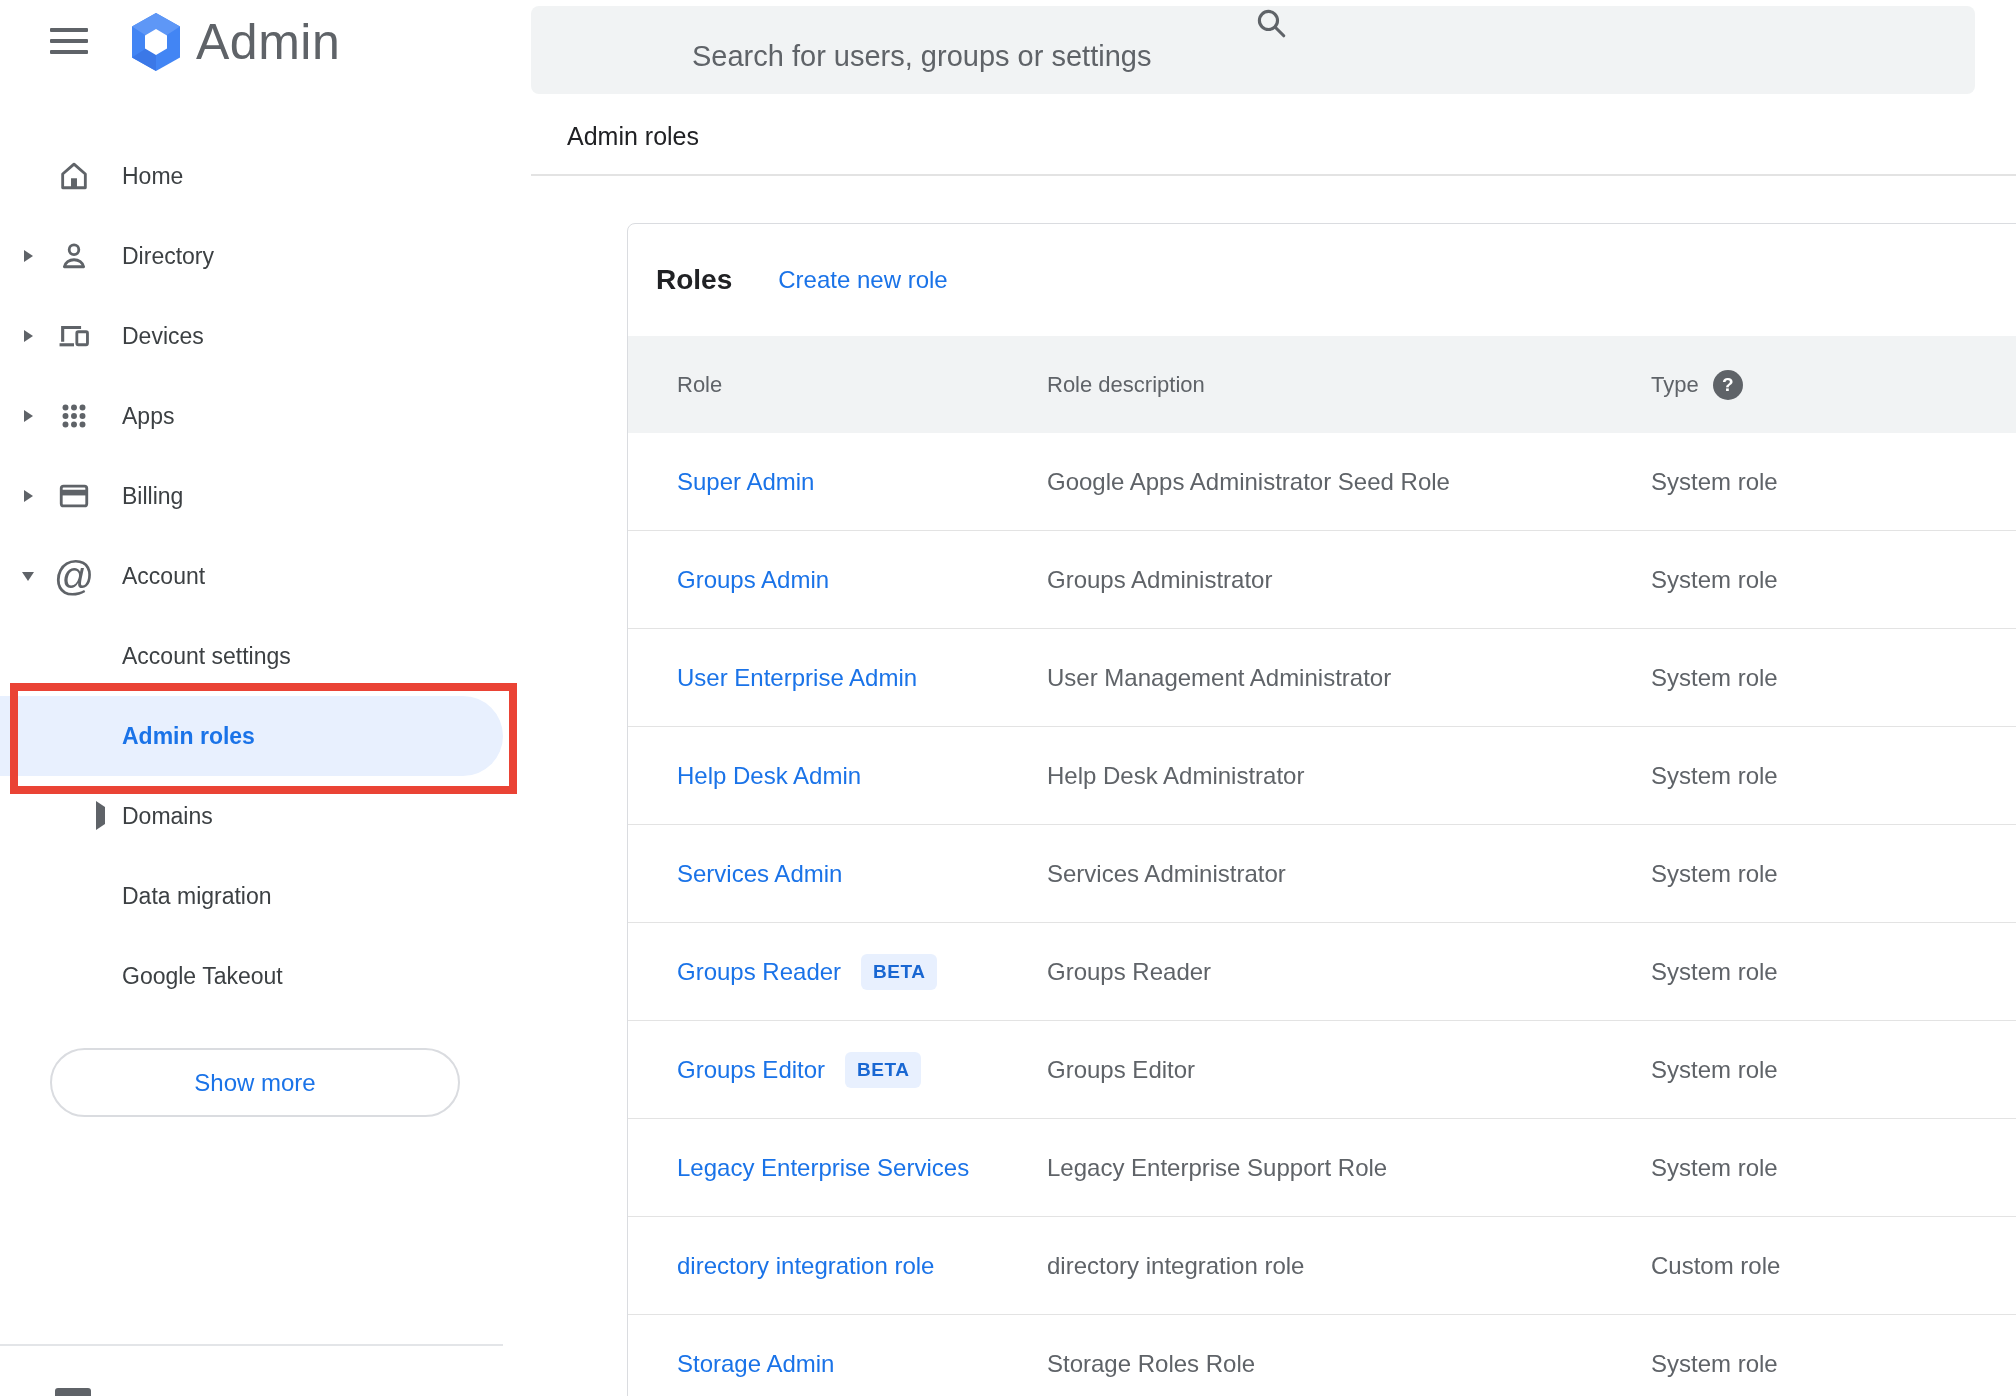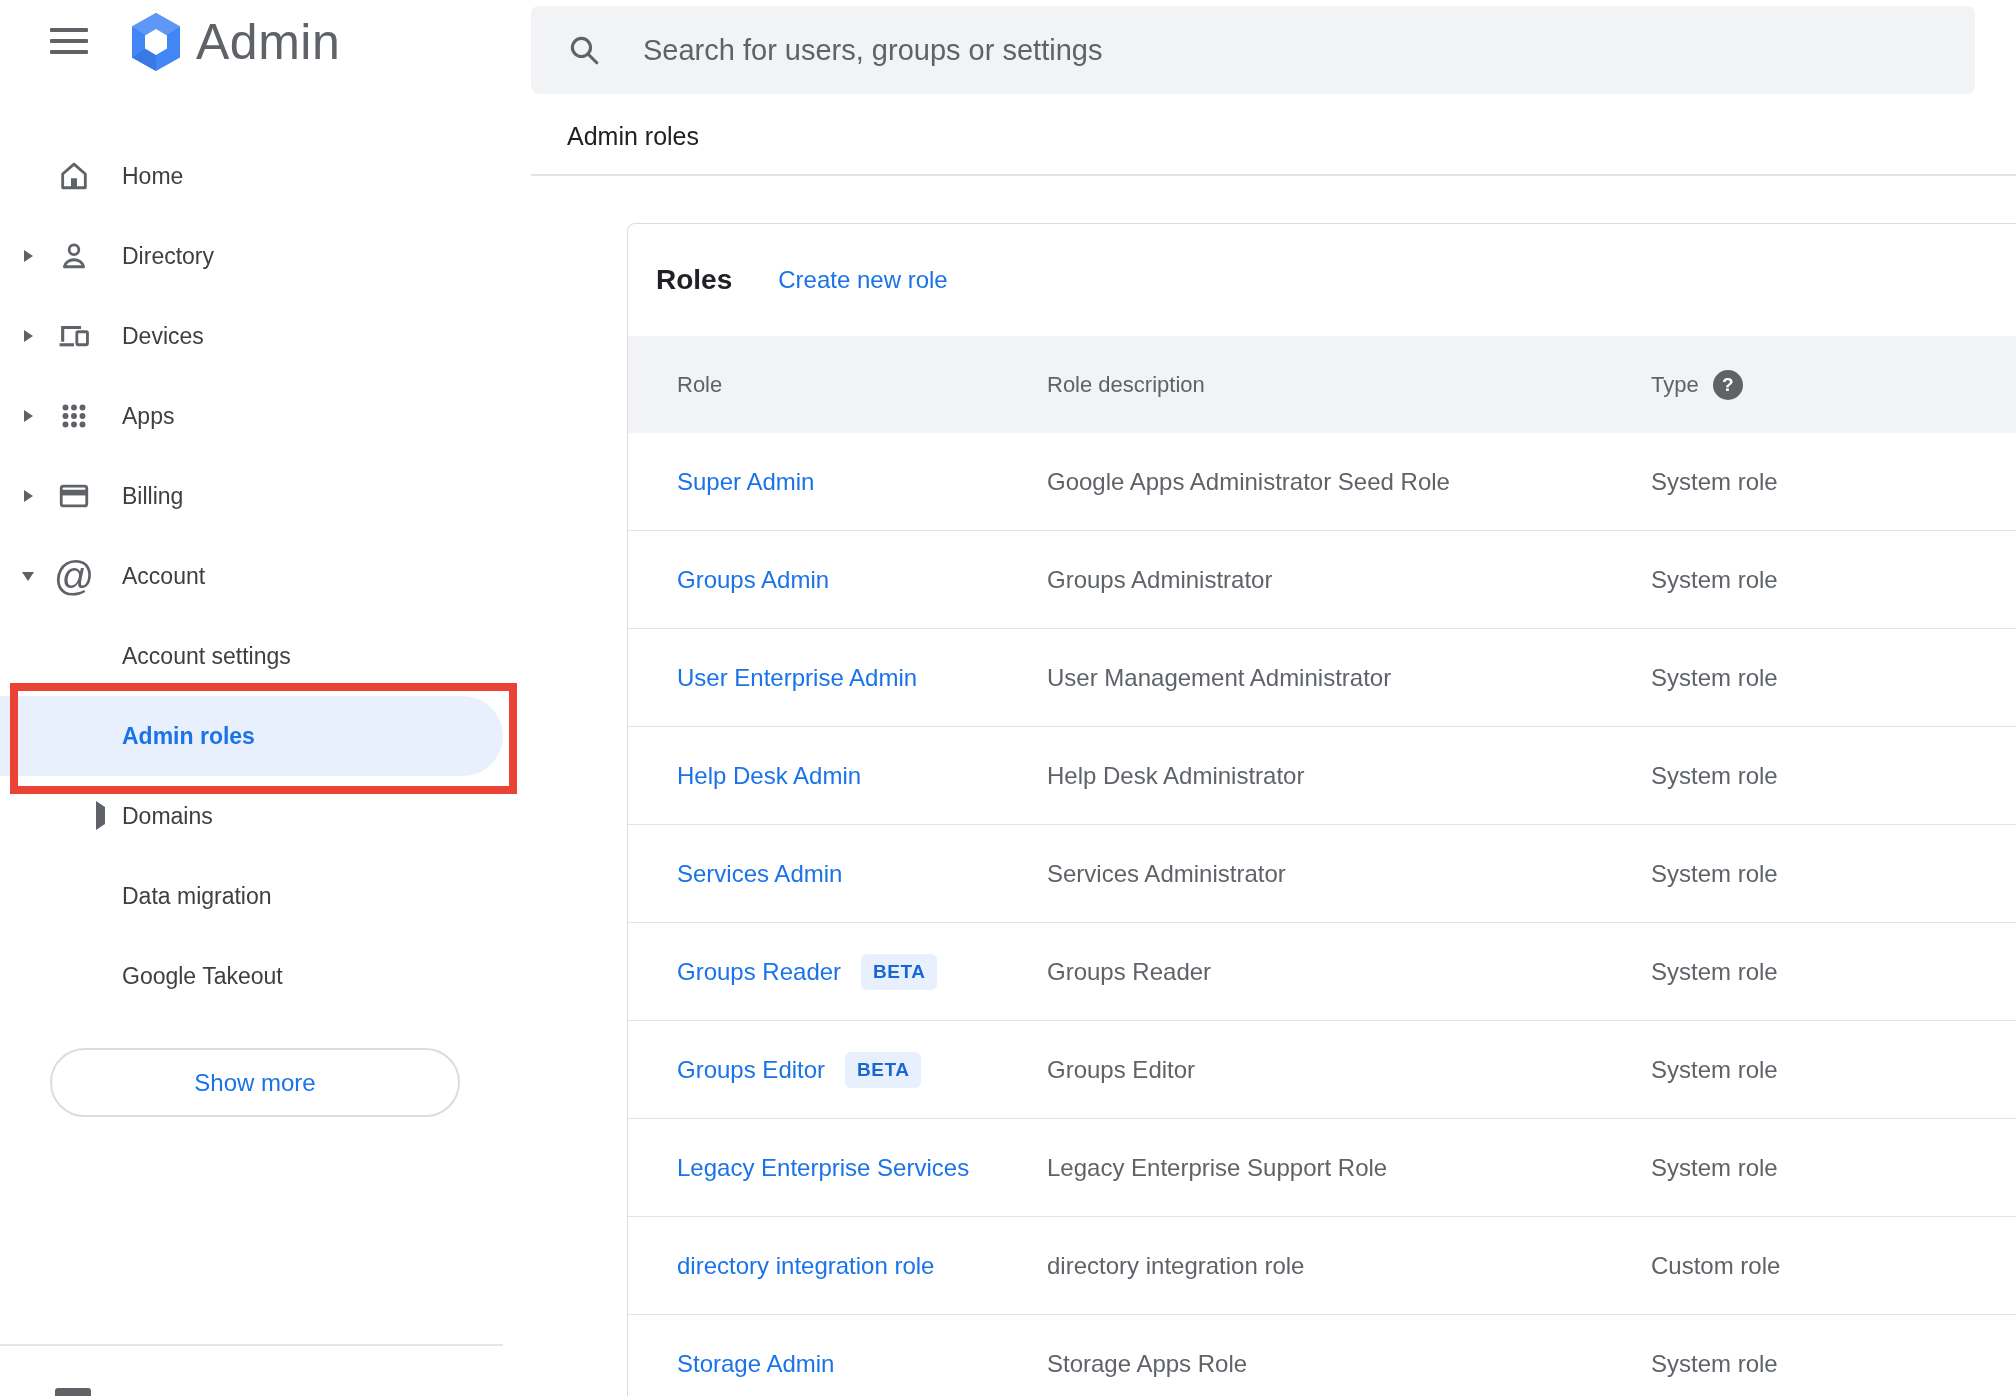--- a/index.html
+++ b/index.html
@@ -9,21 +9,21 @@
 
   
   #hamburger { left:50px; top:28px; width:38px; height:26px; cursor:pointer; }
   #hamburger div { height:4px; background:#5f6368; border-radius:1px; }
   #hamburger div + div { margin-top:7px; }
 
   #logo { left:128px; top:12px; display:flex; align-items:center; }
   #logo-text { margin-left:12px; font-size:50px; color:#5f6368; letter-spacing:.5px; }
 
   #searchbar { left:531px; top:6px; width:1444px; height:88px; background:#f1f3f4;
-    border-radius:8px; display:flex; align-items:center; padding-left:36px; }
+    border-radius:8px; display:flex; align-items:center; padding-left:36px;flex-direction:column; }
   #search-input { border:none; outline:none; background:transparent; margin-left:42px;
     font-size:29px; color:#3c4043; width:1200px; font-family:inherit; }
   #search-input::placeholder { color:#5f6368; opacity:1; }
 
   #breadcrumb { left:567px; top:122px; font-size:25px; color:#202124; }
   #top-divider { left:531px; top:174px; width:1485px; height:2px; background:#e3e3e3; }
 
   
   #sidebar { left:0; top:136px; width:531px; }
   .side-row { height:80px; display:flex; align-items:center; padding-left:16px;
@@ -297,16 +297,16 @@
     <div class="c1">
         <a class="rlink">directory integration role</a>
       </div>
     <div class="c2">directory integration role</div>
     <div class="c3">Custom role</div>
   </div>
   <div class="trow">
     <div class="c1">
         <a class="rlink">Storage Admin</a>
       </div>
-    <div class="c2">Storage Apps Role</div>
+    <div class="c2">Storage Roles Role</div>
     <div class="c3">System role</div>
   </div>
 </div>
 
 </body></html>

